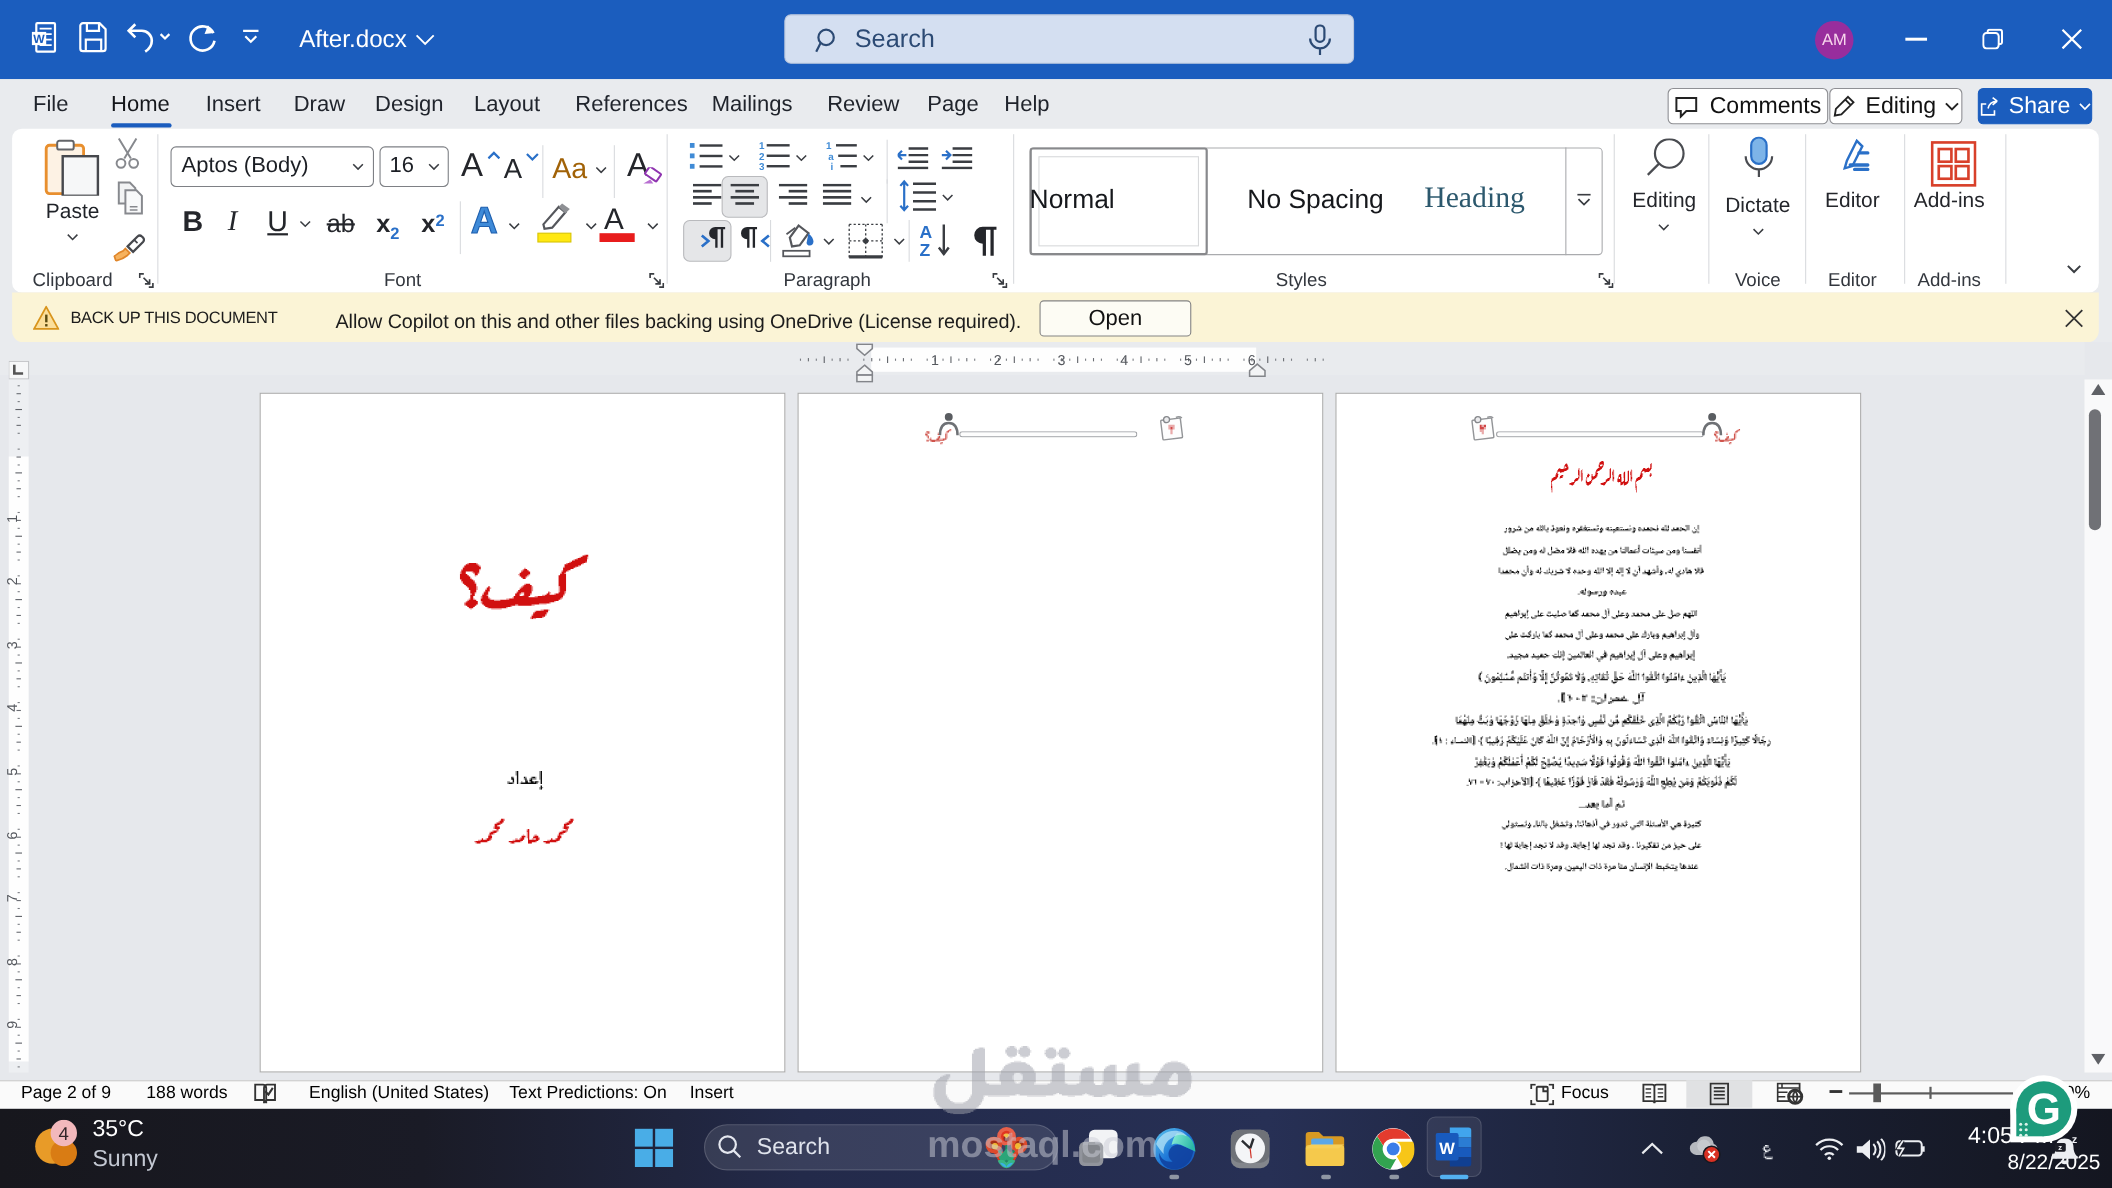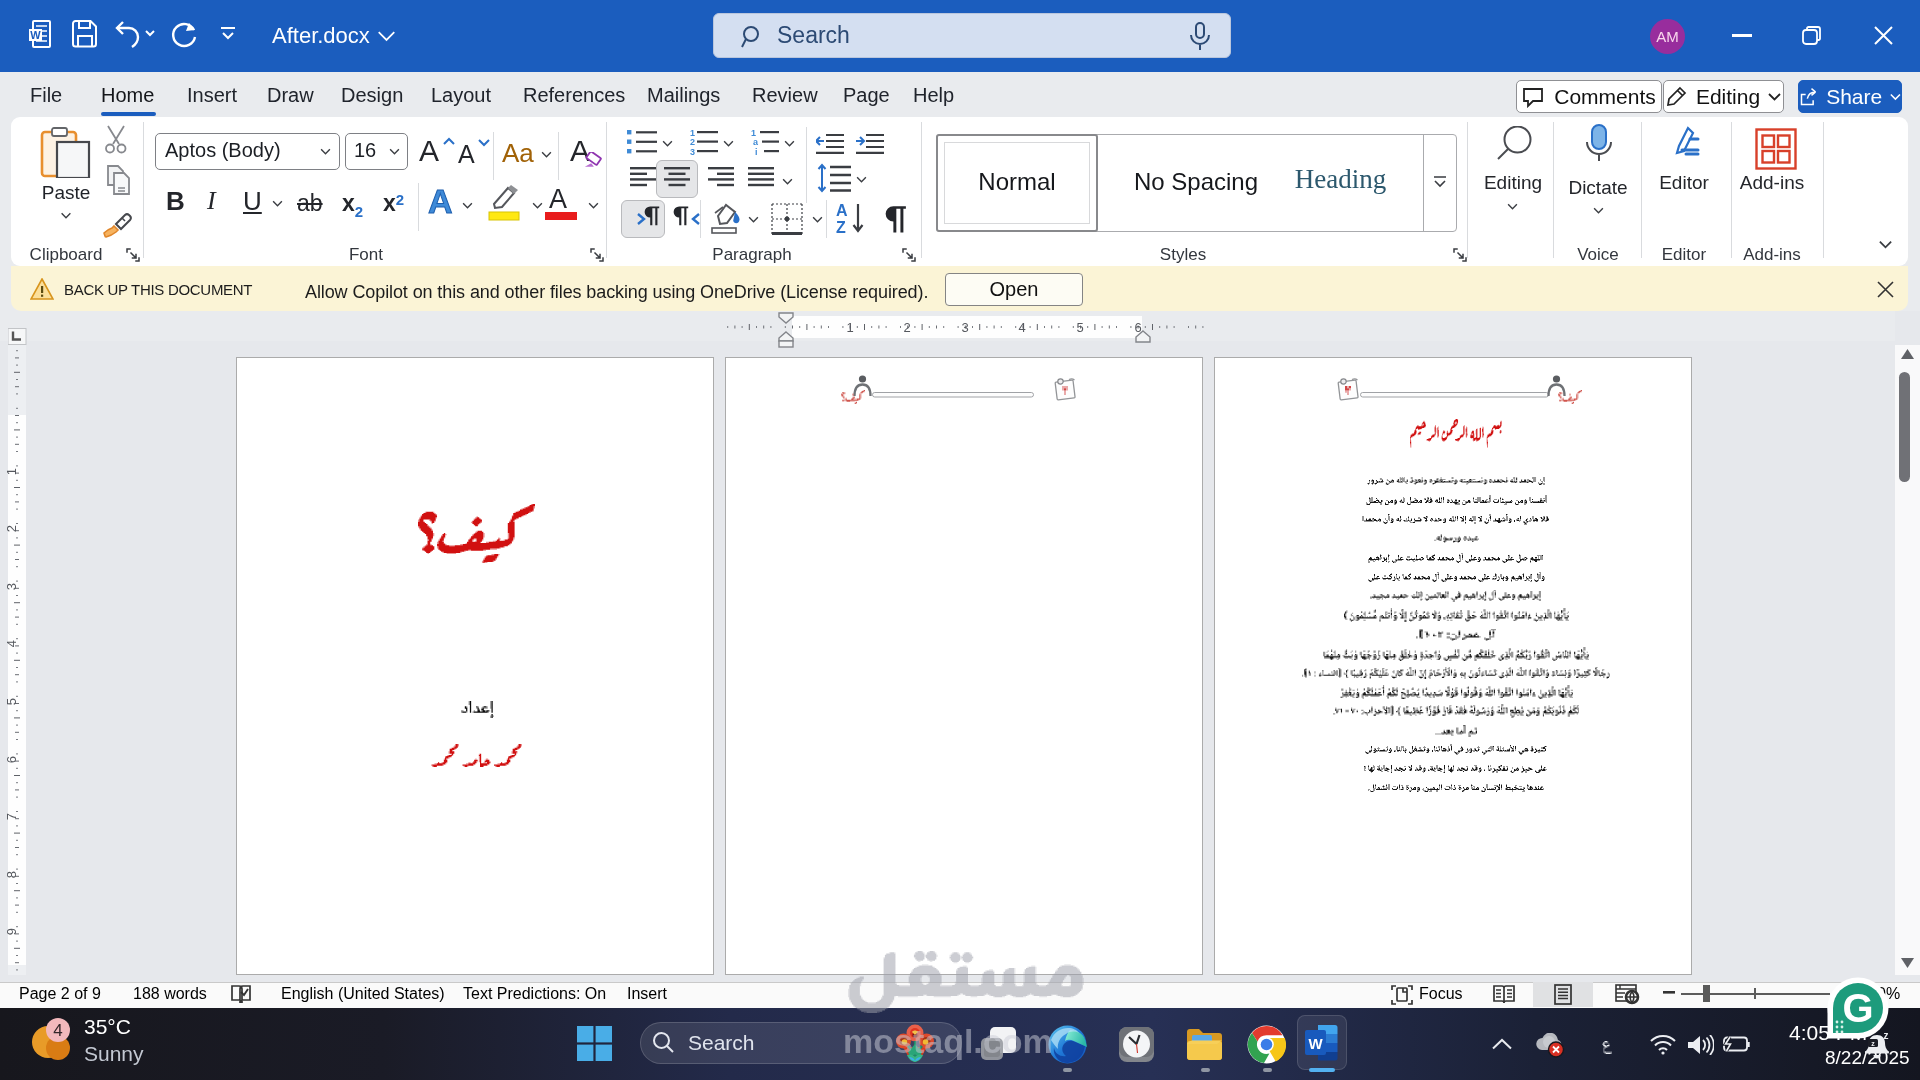--- a/index.html
+++ b/index.html
@@ -336,21 +336,21 @@
     <path d="M10 16.5a6.8 6.8 0 0 1 0-13.6H21v2.4h-2.2V26h-2.6V5.3h-3.6V26h-2.6z" fill="#24262b" transform="scale(1.05)"></path>
   </svg>
 <div class="glabel" style="left:652px">Paragraph</div>
 <svg class="abs" style="left:902px;top:248px" width="14" height="14" viewBox="0 0 14 14" fill="none" stroke="#3a3d42" stroke-width="1.5">
     <path d="M1 4V1h3M13 10v3h-3M5 5l5 5M10 6.5V10H6.5" stroke-linecap="square"></path>
   </svg>
 <div class="abs" style="left:921px;top:122px;width:1px;height:136px;background:#d9dbde"></div>
 <div class="abs" style="left:936px;top:134px;width:521px;height:98px;border:1px solid #aaabae;border-radius:4px;background:#fff"></div>
 <div class="abs" style="left:936px;top:134px;width:162px;height:98px;border:2px solid #88898c;border-radius:3px;background:#fff"></div>
 <div class="abs" style="left:944px;top:142px;width:146px;height:82px;border:1px solid #d8d9db"></div>
-<div class="abs" style="left:936px;top:168px;width:162px;text-align:center;font-size:24px;color:#16181c">Normal</div>
+<div class="abs" style="left:936px;top:168px;width:162px;font-size:24px;color:#16181c">Normal</div>
 <div class="abs" style="left:1098px;top:168px;width:160px;text-align:right;font-size:24px;color:#16181c">No Spacing</div>
 <div class="abs" style="left:1258px;top:164px;width:165px;overflow:hidden;text-align:center;font-size:27px;color:#2c586d;font-family:'Liberation Serif',serif">Heading</div>
 <div class="abs" style="left:1423px;top:134px;width:34px;height:98px;border-left:1px solid #aaabae"></div>
 <svg class="abs" style="left:1433px;top:176px" width="14" height="13" viewBox="0 0 14 13" fill="none" stroke="#3a3d42" stroke-width="1.6">
     <path d="M1 1h12M2 5l5 5 5-5"></path>
   </svg>
 <div class="glabel" style="left:1083px">Styles</div>
 <svg class="abs" style="left:1453px;top:248px" width="14" height="14" viewBox="0 0 14 14" fill="none" stroke="#3a3d42" stroke-width="1.5">
     <path d="M1 4V1h3M13 10v3h-3M5 5l5 5M10 6.5V10H6.5" stroke-linecap="square"></path>
   </svg>

